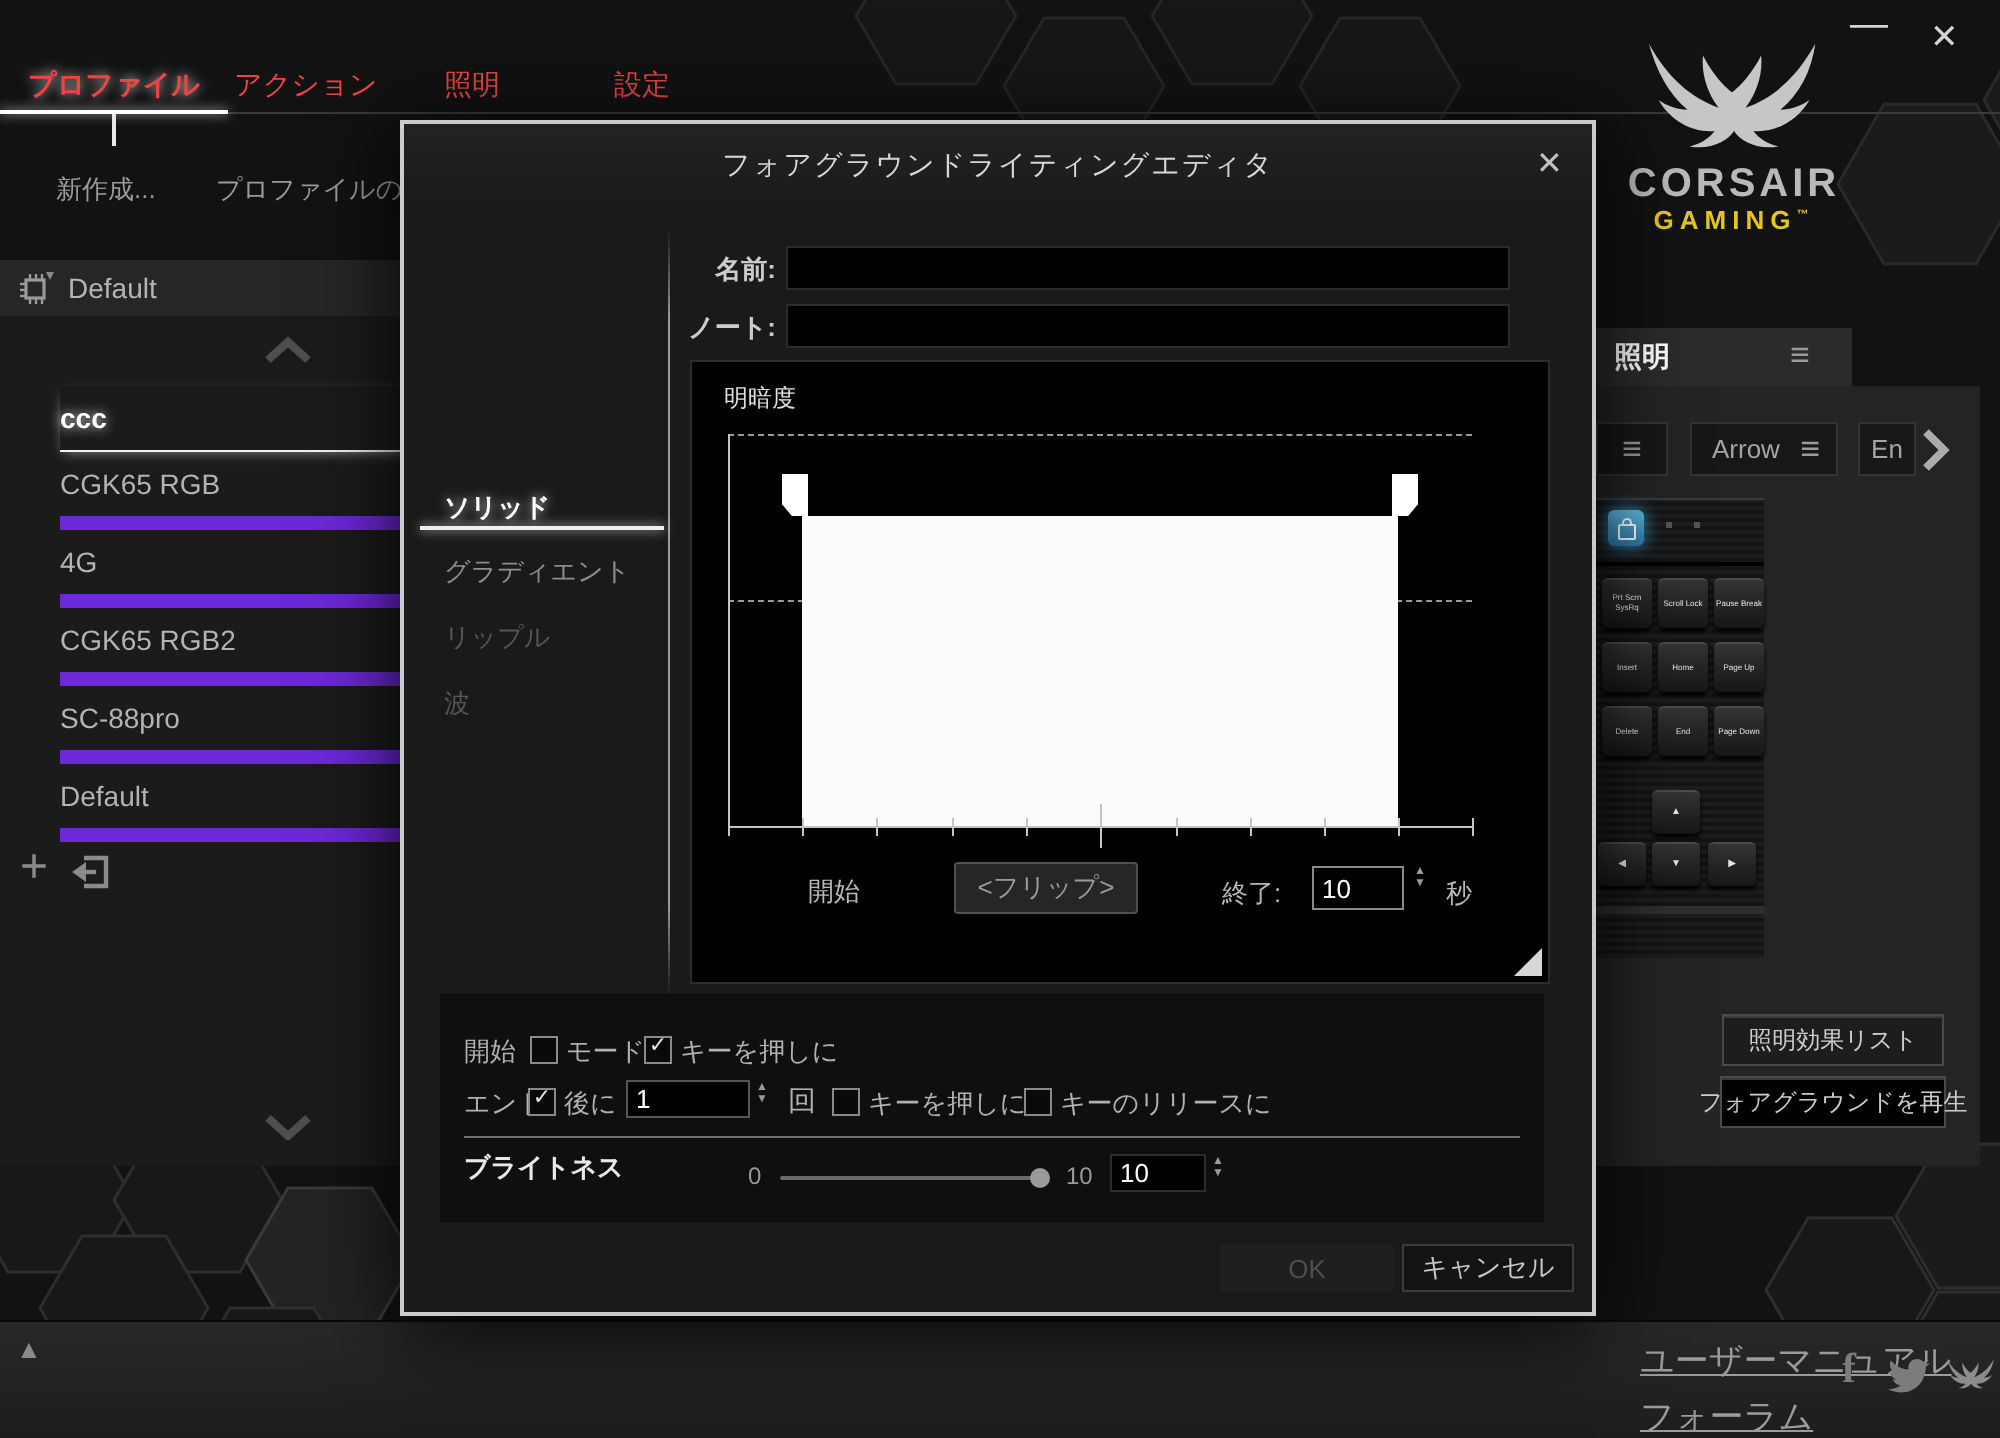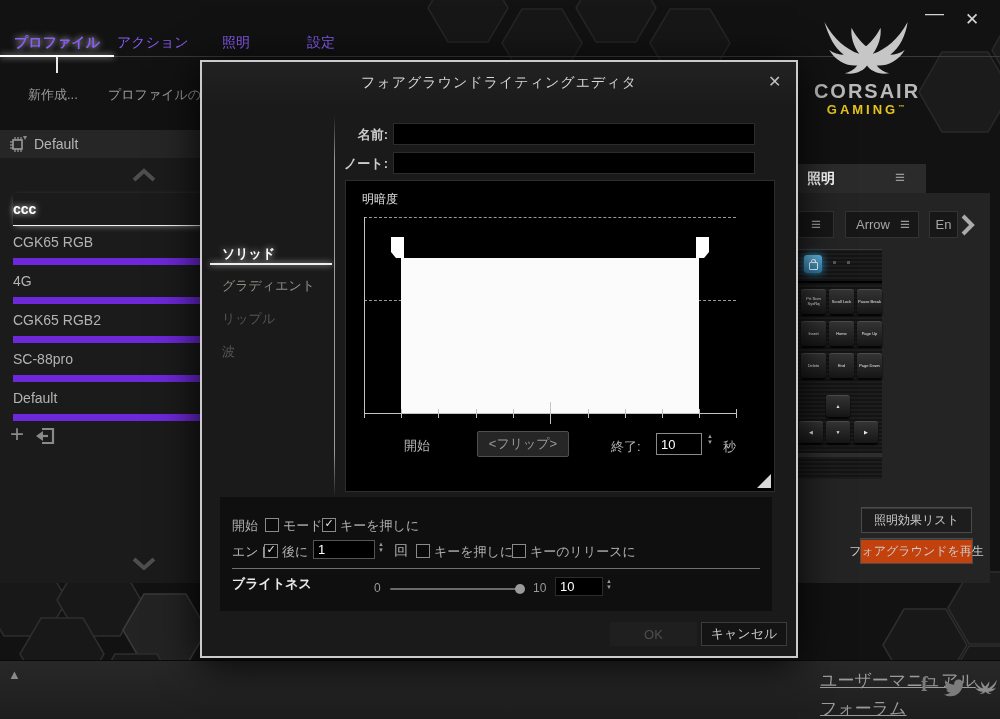--- a/index.html
+++ b/index.html
@@ -10,21 +10,21 @@
   .glow{color:#fff;text-shadow:0 0 6px rgba(255,255,255,.85);}
   .inp{background:#000;border:1px solid #2c2c2c;color:#fff;font-size:13px;padding:0 4px;
        font-family:"Liberation Sans","DejaVu Sans",sans-serif;box-sizing:border-box;}
   .cb{width:12px;height:12px;border:1px solid #8a8a8a;background:#0a0a0a;display:inline-block;
       position:absolute;text-align:center;}
   .cb .tick{color:#e8e8e8;font-size:11px;line-height:11px;display:block;margin-top:-1px;}
   .spin{display:inline-flex;flex-direction:column;line-height:5px;color:#9a9a9a;font-size:6px;cursor:pointer;}
   .spin span{height:6px;}
   .menu{color:#9a9a9a;font-size:17px;line-height:17px;}
   .hexbg{position:absolute;left:0;top:0;z-index:0;}
-  .navtab{font-size:14px;color:#8b5cf6;cursor:pointer;font-family:Liberation Mono, monospace;}
+  .navtab{font-size:14px;color:#ef4444;cursor:pointer;font-family:Liberation Mono, monospace;}
   .pitem{height:32px;line-height:32px;margin-left:13px;border-bottom:7px solid #6d28d9;
          color:#b3b3b3;font-size:14px;cursor:pointer;}
   .pitem.active{color:#fff;font-weight:bold;text-shadow:0 0 6px rgba(255,255,255,.9);
                 border-bottom:1px solid #f2f2f2;box-shadow:0 2px 6px -2px rgba(255,255,255,.5);}
   .dlg-tab{font-size:13px;cursor:pointer;white-space:nowrap;}
   .btn{display:flex;align-items:center;justify-content:center;font-size:13px;cursor:pointer;
        box-sizing:border-box;white-space:nowrap;}
   .chart-tick{position:absolute;width:1px;background:#c4c4c4;}
   .key{position:absolute;background:linear-gradient(180deg,#343434,#161616);border-radius:3px;
        border-top:1px solid #4c4c4c;box-shadow:0 2px 2px rgba(0,0,0,.9);color:#e6e6e6;
@@ -96,21 +96,21 @@
       </g>
       <polygon points="14,1 18,1 16,5" fill="#8a8a8a"></polygon>
     </svg>
     <span class="abs" style="left:34px;top:6px;color:#b5b5b5;font-size:14px;">Default</span>
   </div>
 
   <div class="abs" style="left:0;top:158px;width:203px;height:425px;background:#1b1b1b;z-index:1;">
     <svg class="abs" style="left:131px;top:10px;cursor:pointer;" width="26" height="14">
       <polyline points="3,12 13,3 23,12" fill="none" stroke="#4e4e4e" stroke-width="4"></polyline>
     </svg>
-    <div style="margin-top:35px;">
+    <div style="margin-top:35px;margin-left:17px;">
       <div class="pitem active"><span>ccc</span></div>
       <div class="pitem"><span>CGK65 RGB</span></div>
       <div class="pitem"><span>4G</span></div>
       <div class="pitem"><span>CGK65 RGB2</span></div>
       <div class="pitem"><span>SC-88pro</span></div>
       <div class="pitem"><span>Default</span></div>
     </div>
     <div class="abs" style="left:10px;top:265px;color:#8a8a8a;font-size:24px;line-height:22px;cursor:pointer;">+</div>
     <div class="abs" style="left:34px;top:268px;cursor:pointer;">
       <svg width="22" height="20">
@@ -161,21 +161,21 @@
       <div class="key" style="left:31px;top:104px;width:25px;height:24px;">End</div>
       <div class="key" style="left:59px;top:104px;width:25px;height:24px;">Page Down</div>
       <div class="key" style="left:28px;top:146px;width:24px;height:21px;font-size:5px;">▲</div>
       <div class="key" style="left:1px;top:172px;width:24px;height:21px;font-size:5px;">◀</div>
       <div class="key" style="left:28px;top:172px;width:24px;height:21px;font-size:5px;">▼</div>
       <div class="key" style="left:56px;top:172px;width:24px;height:21px;font-size:5px;">▶</div>
       <div class="abs" style="left:0;top:204px;width:84px;height:4px;background:#2e2e2e;"></div>
     </div>
 
     <div class="abs btn" style="left:66px;top:314px;width:111px;height:26px;background:#1d1d1d;border:1px solid #4a4a4a;color:#cccccc;font-size:12px;box-shadow:inset 0 1px 0 #3a3a3a;">照明効果リスト</div>
-    <div class="abs btn" style="left:65px;top:345px;width:113px;height:26px;background:#c2410c;border:1px solid #4a4a4a;color:#cccccc;font-size:12px;box-shadow:inset 0 1px 0 #3a3a3a;">フォアグラウンドを再生</div>
+    <div class="abs btn" style="left:65px;top:345px;width:113px;height:26px;background:#000000;border:1px solid #4a4a4a;color:#cccccc;font-size:12px;box-shadow:inset 0 1px 0 #3a3a3a;">フォアグラウンドを再生</div>
   </div>
 
   <div class="abs" style="left:200px;top:60px;width:594px;height:594px;background:linear-gradient(180deg,#222 0,#1a1a1a 46px);border:2px solid #cbcbcb;box-shadow:0 6px 40px rgba(0,0,0,.9);z-index:10;">
 
     <div class="abs" style="left:0;top:12px;width:594px;text-align:center;color:#d6d6d6;font-size:14px;letter-spacing:1px;">フォアグラウンドライティングエディタ</div>
     <div class="abs" style="left:566px;top:10px;color:#c0c0c0;font-size:16px;cursor:pointer;">✕</div>
 
     <div class="abs" style="left:132px;top:53px;width:1px;height:382px;background:linear-gradient(180deg,rgba(200,200,200,0),rgba(200,200,200,.75) 12%,rgba(200,200,200,.75) 88%,rgba(200,200,200,0));"></div>
 
     <div class="abs lbl" style="left:118px;top:64px;width:68px;text-align:right;font-weight:bold;color:#cccccc;">名前:</div>

